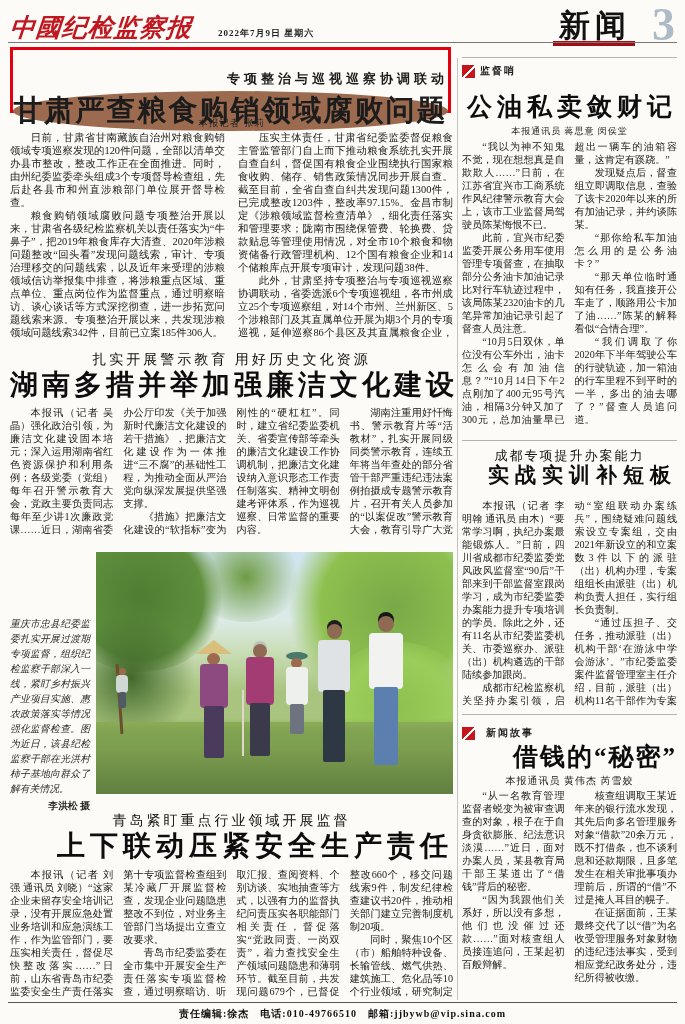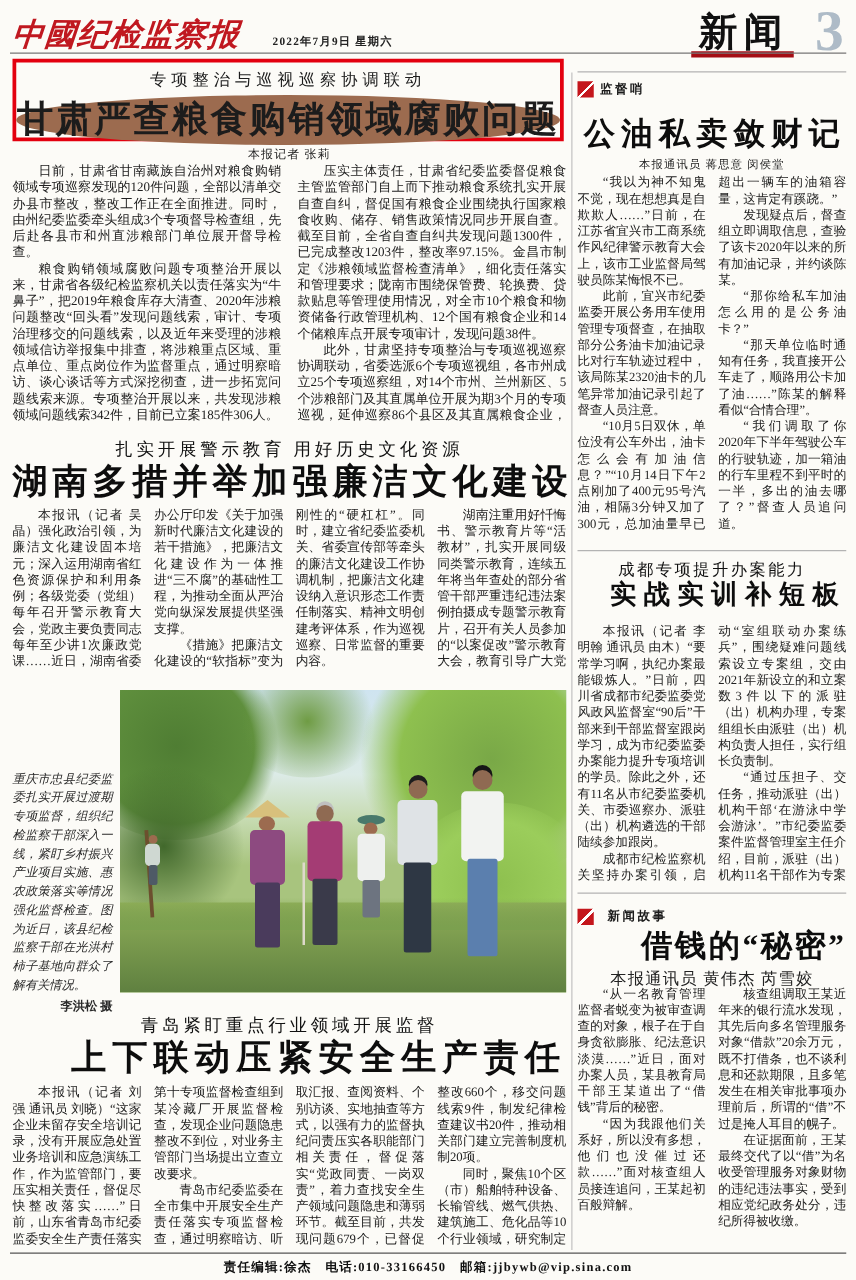--- a/index.html
+++ b/index.html
@@ -23,21 +23,21 @@
   .byline{position:absolute;text-align:center;font-size:9.5px;color:#222;letter-spacing:1px;}
   .body-block{position:absolute;overflow:hidden;text-align:justify;font-size:10.4px;line-height:13px;color:#202020;}
   .para{margin:0;text-indent:2em;}
   .cols2{column-count:2;column-gap:10px;}
   .cols2w{column-count:2;column-gap:13px;}
   .cols4{column-count:4;column-gap:10px;}
 
   
   .red-box{position:absolute;left:10px;top:47px;width:441px;height:66px;border:3px solid #e3000f;
            box-sizing:border-box;text-align:center;}
-  .red-box .kick{margin-top:5px;font-size:13px;font-weight:normal;letter-spacing:4px;}
+  .red-box .kick{margin-top:20px;font-size:13px;font-weight:bold;letter-spacing:4px;text-align:right;}
   .red-box .head{margin-top:3px;font-size:29px;font-weight:bold;letter-spacing:2px;white-space:nowrap;}
 
   
   .tag-row{position:absolute;left:462px;display:flex;align-items:center;gap:5px;}
   .tag-icon{width:13px;height:13px;background:linear-gradient(135deg,#c4161c 48%,#ffffff 48%,#ffffff 58%,#c4161c 58%);}
   .tag-label{font-size:10px;font-weight:bold;letter-spacing:2px;}
 
   
   .photo{position:absolute;left:96px;top:552px;width:357px;height:242px;overflow:hidden;
          background:linear-gradient(#cfe4f0 0%,#dcebe7 28%,#c8dcb4 42%,#a8c47e 58%);}
@@ -219,24 +219,24 @@
       <p class="para">成都市纪检监察机关坚持办案引领，启动“室组联动办案练兵”，围绕疑难问题线索设立专案组，交由2021年新设立的和立案数3件以下的派驻（出）机构办理，专案组组长由派驻（出）机构负责人担任，实行组长负责制。</p>
       <p class="para">“通过压担子、交任务，推动派驻（出）机构干部‘在游泳中学会游泳’。”市纪委监委案件监督管理室主任介绍，目前，派驻（出）机构11名干部作为专案组组长或副组长办理交办件。此外，为推动优质培训资源向基层延伸，该市还分批组织干部参与实战锻炼，补齐能力短板。</p>
     </div>
 
   <div class="hline" style="left:462px;top:714px;width:215px;"></div>
   <div class="tag-row" style="top:726px;gap:11px;">
     <span class="tag-icon"></span>
     <span class="tag-label">新闻故事</span>
   </div>
   <div class="headline" style="left:462px;top:740px;width:215px;font-size:25px;letter-spacing:2px;">借钱的“秘密”</div>
-  <div class="byline" style="left:462px;top:774px;width:215px;font-size:13px;">本报通讯员 黄伟杰 芮雪姣</div>
+  <div class="byline" style="left:462px;top:774px;width:215px;font-size:10px;">本报通讯员 黄伟杰 芮雪姣</div>
   <div class="body-block cols2" style="left:462px;top:789px;width:215px;height:210px;font-size:10.1px;">
       <p class="para">“从一名教育管理监督者蜕变为被审查调查的对象，根子在于自身贪欲膨胀、纪法意识淡漠……”近日，面对办案人员，某县教育局干部王某道出了“借钱”背后的秘密。</p>
       <p class="para">“因为我跟他们关系好，所以没有多想，他们也没催过还款……”面对核查组人员接连追问，王某起初百般辩解。</p>
       <p class="para">核查组调取王某近年来的银行流水发现，其先后向多名管理服务对象“借款”20余万元，既不打借条，也不谈利息和还款期限，且多笔发生在相关审批事项办理前后，所谓的“借”不过是掩人耳目的幌子。</p>
       <p class="para">在证据面前，王某最终交代了以“借”为名收受管理服务对象财物的违纪违法事实，受到相应党纪政务处分，违纪所得被收缴。</p>
     </div>
 
   <div class="footer-rule"></div>
-  <div class="footer">责任编辑:徐杰　电话:010-33166450　邮箱:jjbywb@vip.sina.com</div>
+  <div class="footer">责任编辑:徐杰　电话:010-49766510　邮箱:jjbywb@vip.sina.com</div>
 
 </div>
 
 </body></html>

